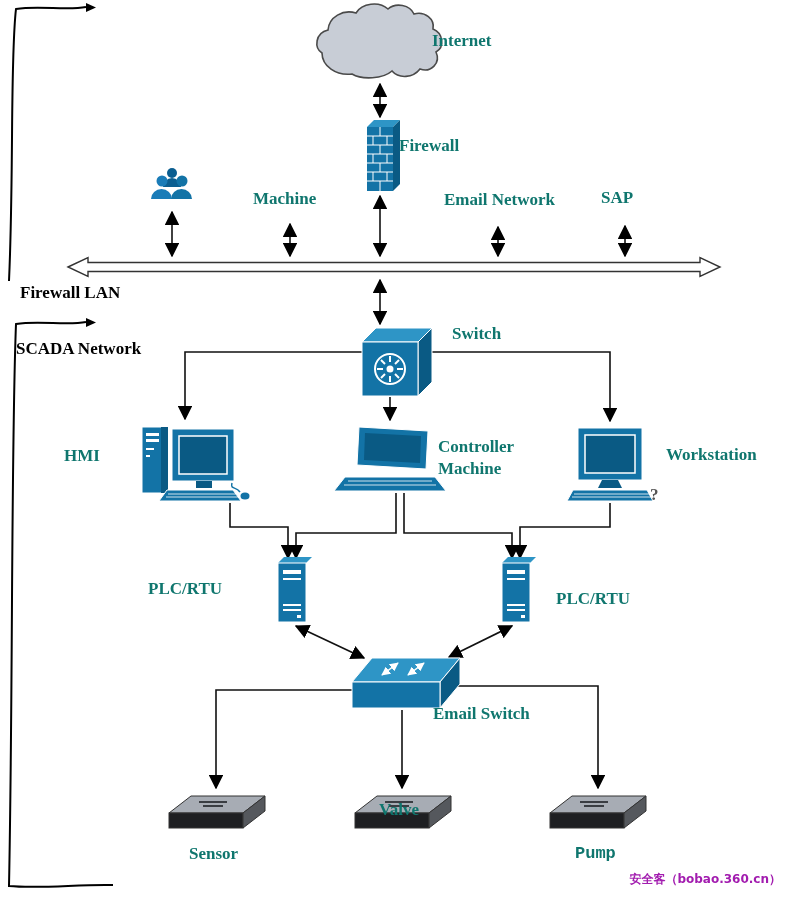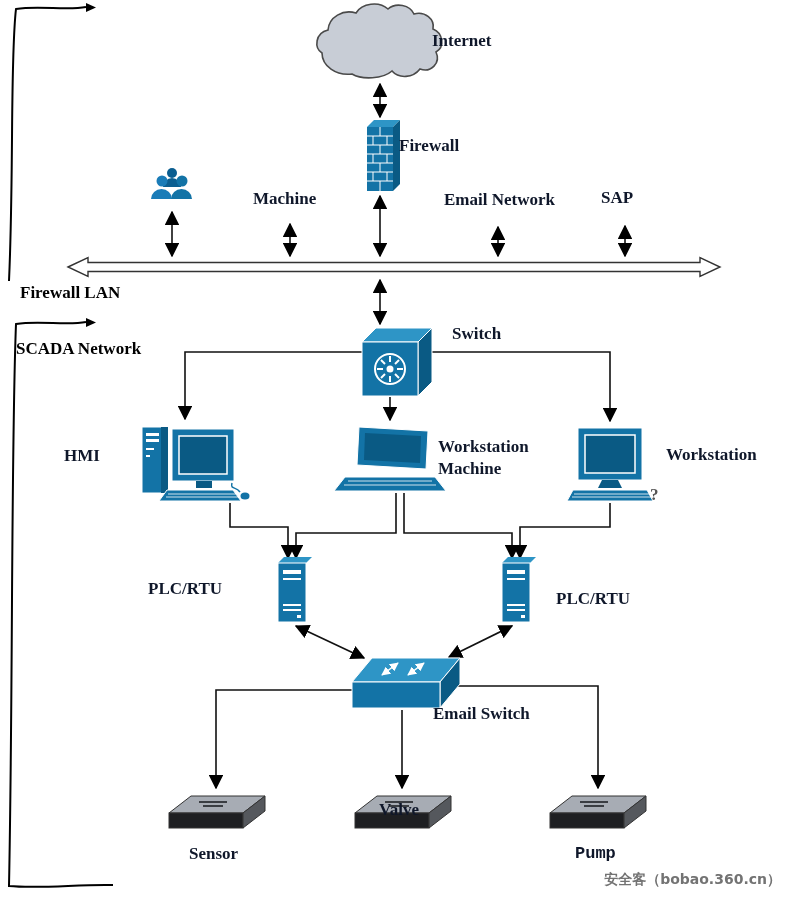--- a/index.html
+++ b/index.html
@@ -3,28 +3,28 @@
 <meta charset="utf-8">
 <style>
   html,body { margin:0; padding:0; background:#fff; }
   .stage {
     position:relative; width:787px; height:899px; background:#ffffff;
     font-family:"Liberation Serif", serif; overflow:hidden;
   }
   .layer { position:absolute; left:0; top:0; }
   .lbl {
     position:absolute; font-family:"Liberation Serif", serif;
-    font-weight:bold; font-size:17px; color:#0f172a; white-space:nowrap;
+    font-weight:bold; font-size:17px; color:#0f766e; white-space:nowrap;
   }
   .lbl-black { color:#000000; }
   .lbl-wrap { white-space:normal; width:112px; line-height:1.3; }
   .watermark {
     position:absolute; right:6px; top:871px;
-    font-family:"DejaVu Sans", sans-serif; font-size:14px; font-weight:bold;
-    color:#737373; white-space:nowrap;
+    font-family:"DejaVu Sans", sans-serif; font-size:12px; font-weight:bold;
+    color:#a21caf; white-space:nowrap;
   }
 </style>
 </head>
 <body>
 
 <div class="stage">
 
   <svg class="layer" width="787" height="899" viewBox="0 0 787 899">
     <defs>
       <marker id="ah" viewBox="0 0 10 10" markerWidth="9" markerHeight="9" refX="9" refY="5" orient="auto-start-reverse">
@@ -213,21 +213,21 @@
 
   <div class="lbl" style="left:432px; top:31px;">Internet</div>
   <div class="lbl" style="left:399px; top:136px;">Firewall</div>
   <div class="lbl" style="left:253px; top:189px;">Machine</div>
   <div class="lbl" style="left:444px; top:190px;">Email Network</div>
   <div class="lbl" style="left:601px; top:188px;">SAP</div>
   <div class="lbl lbl-black" style="left:20px; top:283px;">Firewall LAN</div>
   <div class="lbl lbl-black" style="left:16px; top:339px;">SCADA Network</div>
   <div class="lbl" style="left:452px; top:324px;">Switch</div>
   <div class="lbl" style="left:64px; top:446px;">HMI</div>
-  <div class="lbl lbl-wrap" style="left:438px; top:436px;">Workstation Machine</div>
+  <div class="lbl lbl-wrap" style="left:438px; top:436px;">Controller Machine</div>
   <div class="lbl" style="left:666px; top:445px;">Workstation</div>
   <div class="lbl" style="left:148px; top:579px;">PLC/RTU</div>
   <div class="lbl" style="left:556px; top:589px;">PLC/RTU</div>
   <div class="lbl" style="left:433px; top:704px;">Email Switch</div>
   <div class="lbl" style="left:189px; top:844px;">Sensor</div>
   <div class="lbl" style="left:379px; top:800px;">Valve</div>
   <div class="lbl" style="left:575px; top:844px;font-family:Liberation Mono, monospace;">Pump</div>
 
   <div class="watermark">安全客（bobao.360.cn）</div>
 </div>

